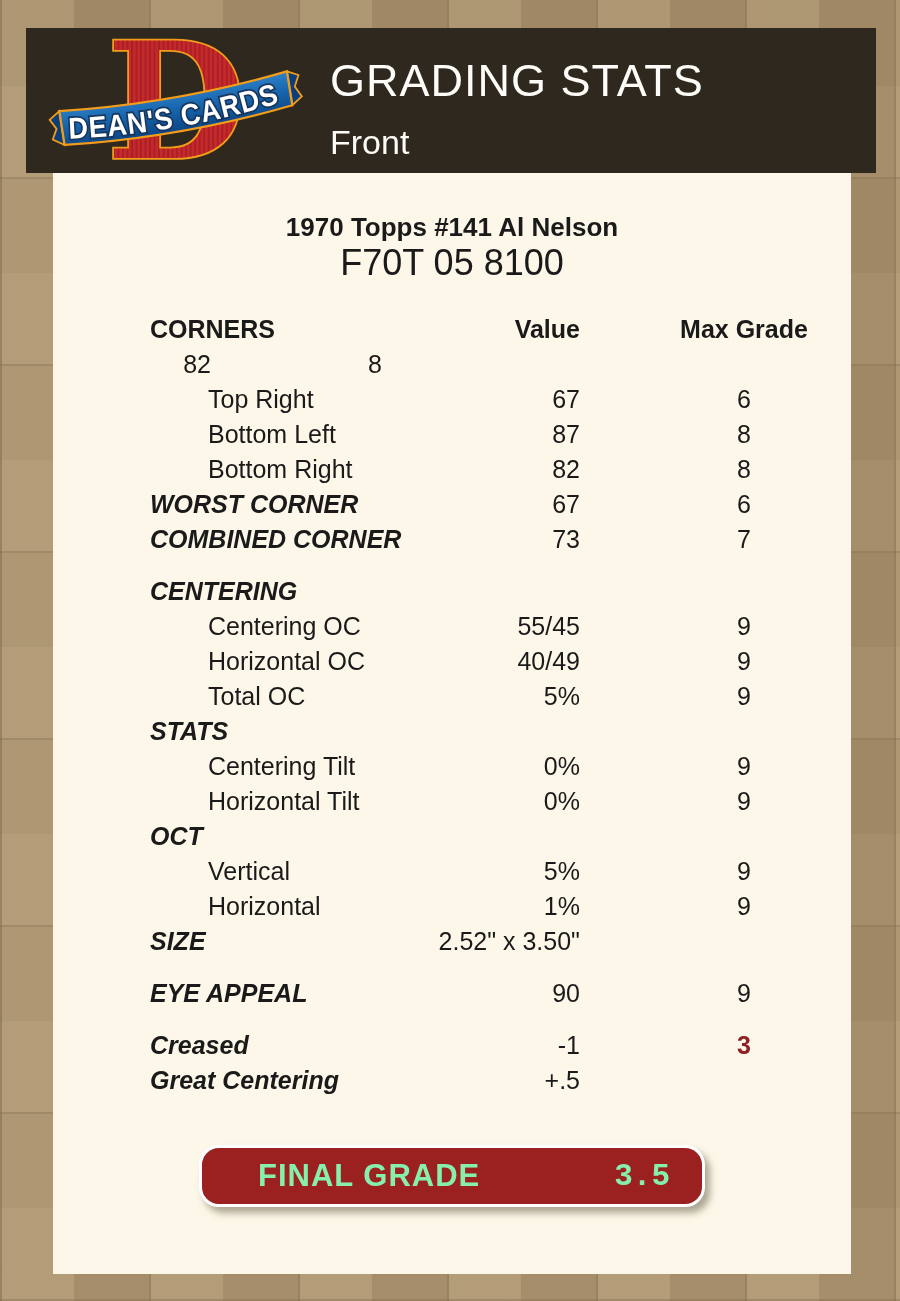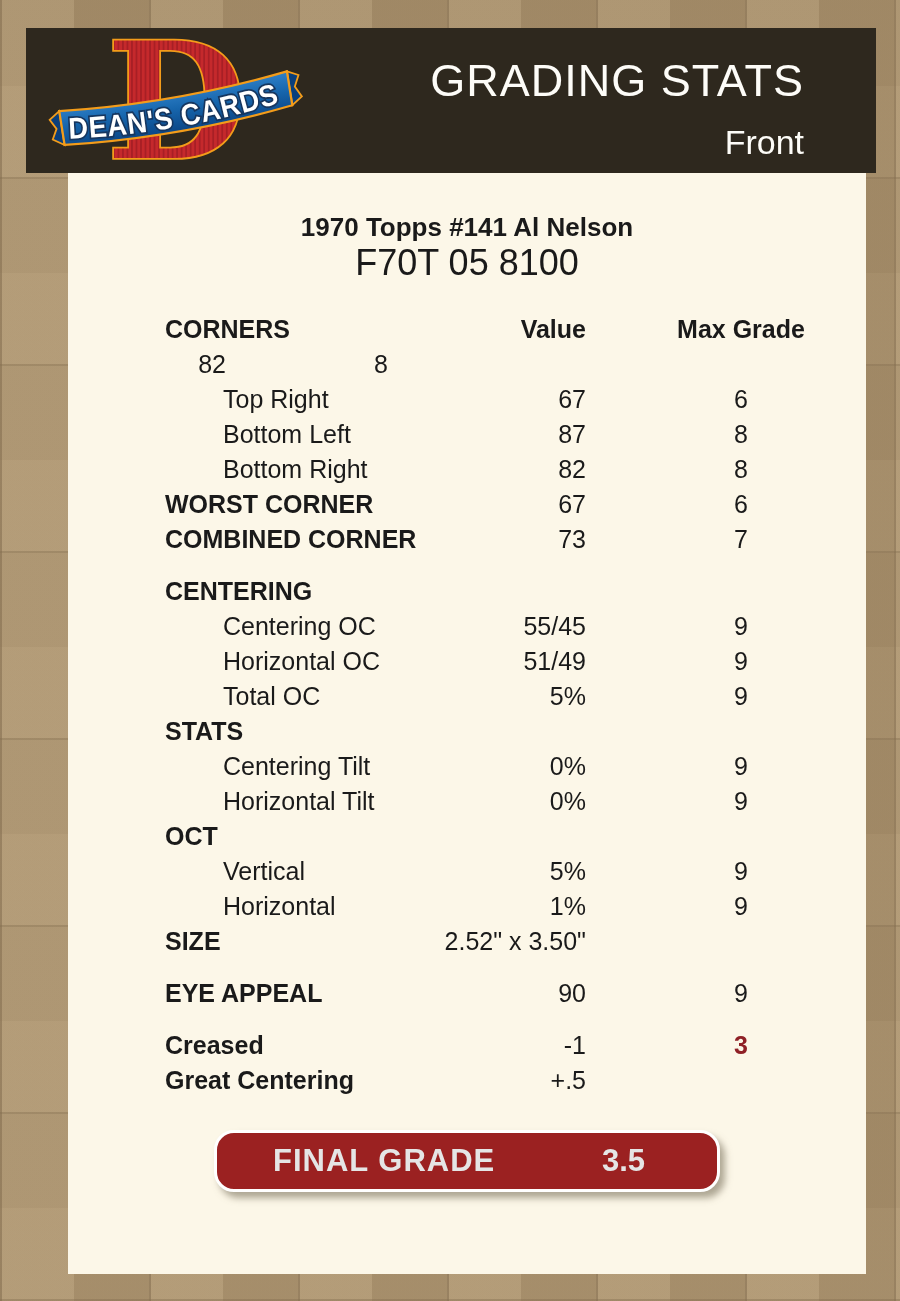--- a/index.html
+++ b/index.html
@@ -14,50 +14,50 @@
       repeating-linear-gradient(0deg, rgba(130,108,78,0.40) 0px, rgba(130,108,78,0.40) 2px, rgba(0,0,0,0) 2px, rgba(0,0,0,0) 187px),
       repeating-linear-gradient(90deg, rgba(199,176,140,0.28) 0px 74px, rgba(148,124,90,0.28) 74px 149px),
       repeating-linear-gradient(0deg, rgba(192,170,134,0.18) 0px 93px, rgba(150,128,95,0.18) 93px 187px);
   }
 
   .header {
     position:absolute; left:26px; top:28px; width:850px; height:145px;
     background:#2e281e; display:flex;
   }
   .logo-wrap { width:282px; padding:6px 0 0 22px; flex:0 0 auto; }
-  .header-text { flex:1; text-align:right; padding-top:27px; padding-right:72px; color:#fdfcf8; }
+  .header-text { flex:1; text-align:left; padding-top:27px; padding-right:72px; color:#fdfcf8; }
   .header-title { font-size:45px; line-height:52px; letter-spacing:1px; white-space:nowrap; }
   .header-subtitle { font-size:34px; line-height:40px; margin-top:15px; }
 
   .content {
-    position:absolute; left:68px; top:173px; width:798px; height:1101px;
+    position:absolute; left:53px; top:173px; width:798px; height:1101px;
     background:#fcf7e8; color:#1a1a1a;
   }
   .card-title { margin-top:39px; text-align:center; font-size:26px; font-weight:bold; line-height:30px; }
   .card-code  { margin-top:6px; text-align:center; font-size:36px; line-height:30px; }
 
   .stats-table { margin-top:34px; }
-  .row { display:flex; align-items:center; height:35px; font-size:25px; }
+  .row { display:flex; align-items:center; height:35px; font-size:25px;gap:9px; }
   .c-label { margin-left:97px; width:263px; white-space:nowrap; }
   .row.indent .c-label { margin-left:155px; width:205px; }
-  .row.bold-label .c-label { font-weight:bold; }
+  .row.bold-label .c-label { font-weight:bold;font-style:italic; }
   .c-value { width:158px; text-align:right; white-space:nowrap; }
   .c-max { margin-left:80px; width:150px; text-align:center; white-space:nowrap; }
   .header-row .c-label, .header-row .c-value, .header-row .c-max { font-weight:bold; }
   .spacer { height:17px; }
 
   .final-grade {
-    width:500px; height:56px; margin:32px auto 0 auto;
+    width:500px; height:56px; margin:47px auto 0 auto;
     background:#9b2121; border:3px solid #ffffff; border-radius:20px;
     box-shadow:5px 6px 7px rgba(110,100,78,0.55);
-    display:flex; align-items:center; color:#e5e5e5; font-weight:bold; font-size:31px;
+    display:flex; align-items:center; color:#86efac; font-weight:bold; font-size:31px;
     cursor:default;
   }
   .fg-label { padding-left:56px; letter-spacing:1px; }
-  .fg-value { margin-left:auto; padding-right:72px; }
+  .fg-value { margin-left:auto; padding-right:32px;font-family:Liberation Mono, monospace; }
 </style>
 </head>
 <body>
 
 <div class="page">
 
   <div class="header">
     <div class="logo-wrap">
       <svg width="260" height="132" viewBox="-12 0 288 132">
         <defs>
@@ -135,21 +135,21 @@
             <span class="c-value"></span>
             <span class="c-max"></span>
           </div>
           <div class="row indent">
             <span class="c-label">Centering OC</span>
             <span class="c-value">55/45</span>
             <span class="c-max">9</span>
           </div>
           <div class="row indent">
             <span class="c-label">Horizontal OC</span>
-            <span class="c-value">51/49</span>
+            <span class="c-value">40/49</span>
             <span class="c-max">9</span>
           </div>
           <div class="row indent">
             <span class="c-label">Total OC</span>
             <span class="c-value">5%</span>
             <span class="c-max">9</span>
           </div>
           <div class="row bold-label">
             <span class="c-label">STATS</span>
             <span class="c-value"></span>

